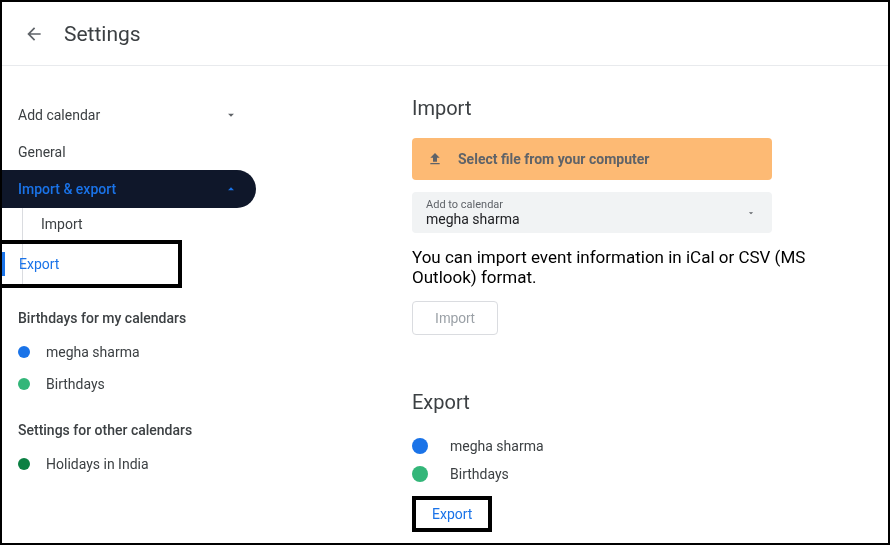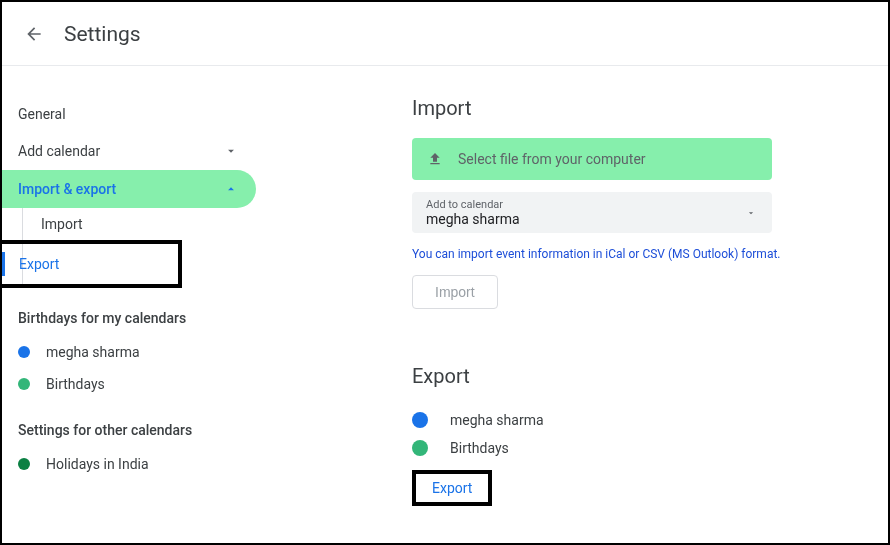--- a/index.html
+++ b/index.html
@@ -44,21 +44,21 @@
       font-size: 14px;
       color: #3c4043;
       cursor: pointer;
       display: flex;
       align-items: center;
       justify-content: space-between;
       border-radius: 0 20px 20px 0;
       margin-right: 6px;
     }
     .nav-item.active {
-      background: #86efac;
+      background: #0f172a;
       color: #1a73e8;
       font-weight: 500;
     }
     .nav-item.bold { font-weight: 500; }
     .chevron {
       width: 18px; height: 18px;
       display: flex; align-items: center; justify-content: center;
     }
     .sub-list {
       margin-left: 20px;
@@ -106,30 +106,31 @@
       flex: 1;
       padding: 30px 40px 0 150px;
     }
     .section-title {
       font-size: 20px;
       font-weight: 400;
       color: #3c4043;
       margin-bottom: 18px;
     }
     .file-select {
-      background: #86efac;
+      background: #fdba74;
       padding: 12px 14px;
       display: flex;
       align-items: center;
       font-size: 14px;
       color: #5f6368;
       margin-bottom: 12px;
       width: 360px;
       border-radius: 4px;
       cursor: pointer;
+      font-weight: bold;
     }
     .upload-icon {
       margin-right: 14px;
       width: 18px; height: 18px;
       display:flex; align-items:center; justify-content:center;
     }
     .dropdown-box {
       background: #f1f3f4;
       padding: 6px 14px;
       width: 360px;
@@ -137,22 +138,22 @@
       display: flex;
       align-items: center;
       justify-content: space-between;
       cursor: pointer;
       margin-bottom: 14px;
     }
     .dd-label { font-size: 11px; color: #5f6368; }
     .dd-value { font-size: 14px; color: #202124; }
     .dd-arrow { width:14px; height:14px; display:flex; align-items:center; justify-content:center;}
     .help-text {
-      font-size: 12px;
-      color: #1d4ed8;
+      font-size: 17px;
+      color: #000000;
       margin-bottom: 14px;
     }
     .import-btn {
       border: 1px solid #dadce0;
       background: #fff;
       color: #9aa0a6;
       padding: 8px 22px;
       font-size: 14px;
       border-radius: 4px;
       cursor: default;
@@ -186,30 +187,30 @@
       </svg>
   </div>
   <div class="page-title">Settings</div>
 </div>
 
 <div class="body-wrap">
 
   <div class="sidebar">
 
     <div class="nav-item">
-      <span>General</span>
-    </div>
-
-    <div class="nav-item">
       <span>Add calendar</span>
       <span class="chevron">
         <svg width="14" height="14" viewBox="0 0 24 24" fill="#5f6368">
             <path d="M7 10l5 5 5-5z"></path>
           </svg>
       </span>
+    </div>
+
+    <div class="nav-item">
+      <span>General</span>
     </div>
 
     <div class="nav-item active bold">
       <span>Import &amp; export</span>
       <span class="chevron">
         <svg width="14" height="14" viewBox="0 0 24 24" fill="#1a73e8">
             <path d="M7 14l5-5 5 5z"></path>
           </svg>
       </span>
     </div>

